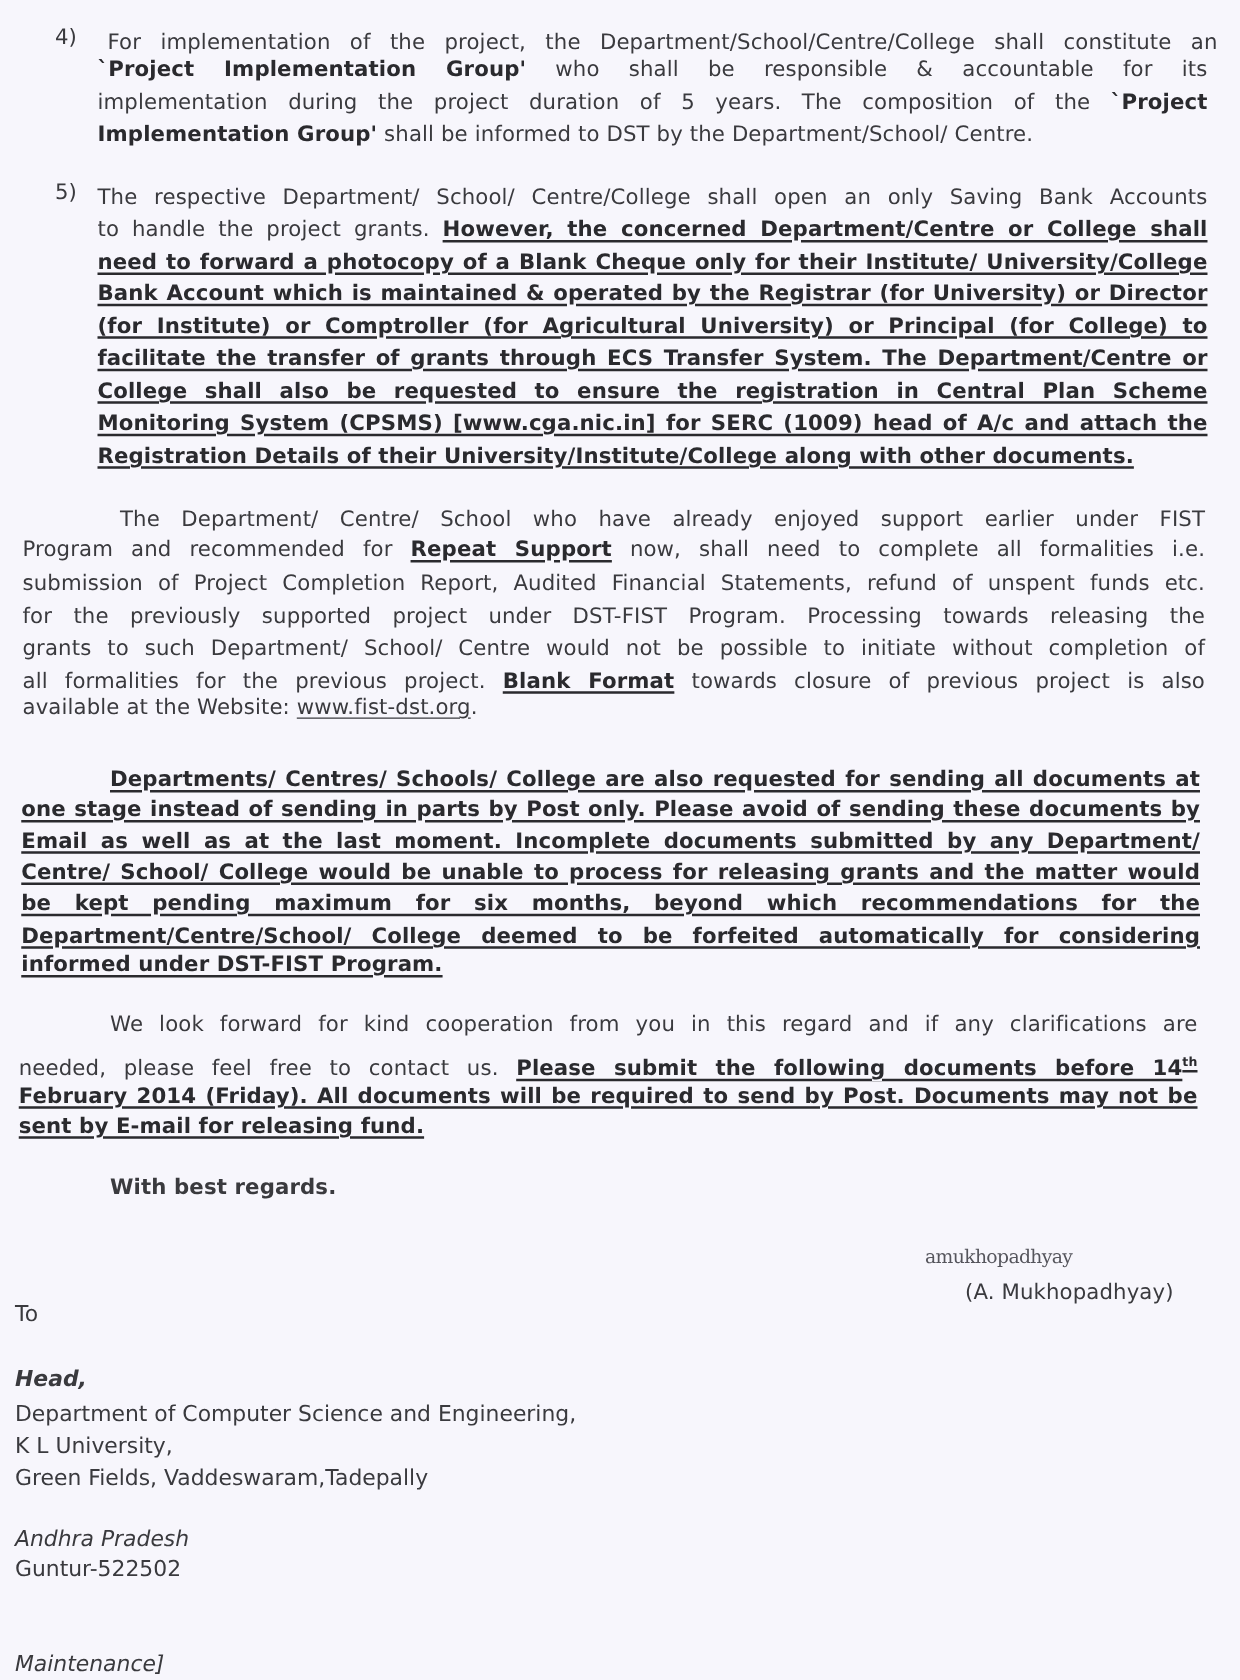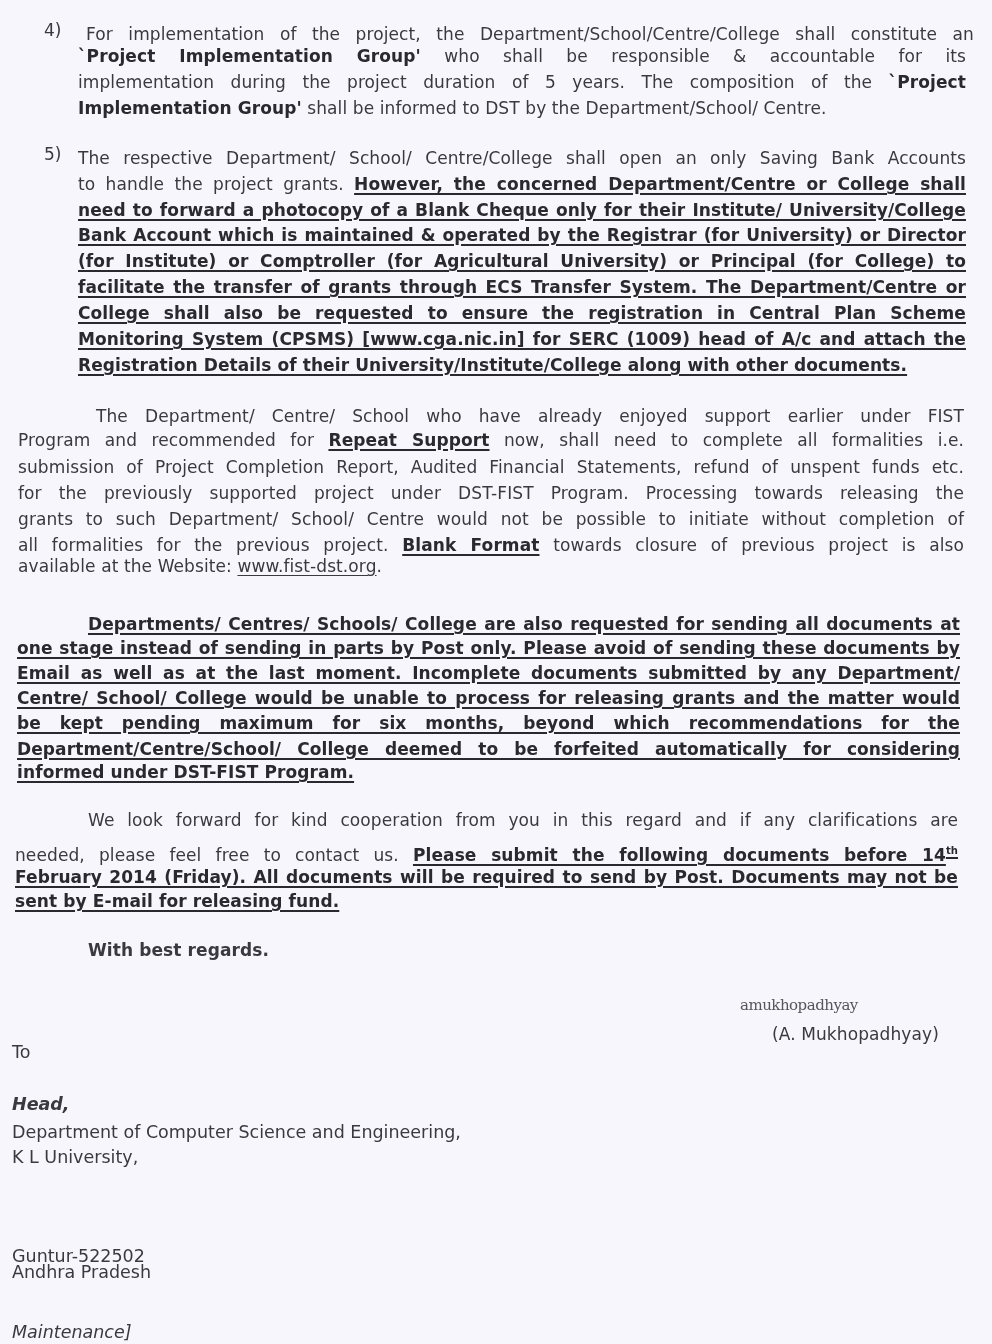--- a/index.html
+++ b/index.html
@@ -78,18 +78,19 @@
 
   <div class="line blk" style="left:88px; top:938px;font-weight:bold;">With best regards.</div>
 
   <div class="sig">amukhopadhyay</div>
   <div class="line blk" style="left:772px; top:1022px;">(A. Mukhopadhyay)</div>
 
   <div class="addr" style="top:1040px;">To</div>
   <div class="addr" style="top:1092px; font-weight:bold; font-style:italic;">Head,</div>
   <div class="addr" style="top:1120px;text-align:center;">Department of Computer Science and Engineering,</div>
   <div class="addr" style="top:1145px;">K L University,</div>
+  <div class="addr" style="top:1171px;">Green Fields, Vaddeswaram,Tadepally</div>
   <div class="addr" style="top:1244px;">Guntur-522502</div>
-  <div class="addr" style="top:1260px;">Andhra Pradesh</div>
+  <div class="addr" style="top:1220px;font-style:italic;">Andhra Pradesh</div>
 
   <div class="note" style="top:1322px;">Maintenance]</div>
 
 </div>
 
 </body></html>

